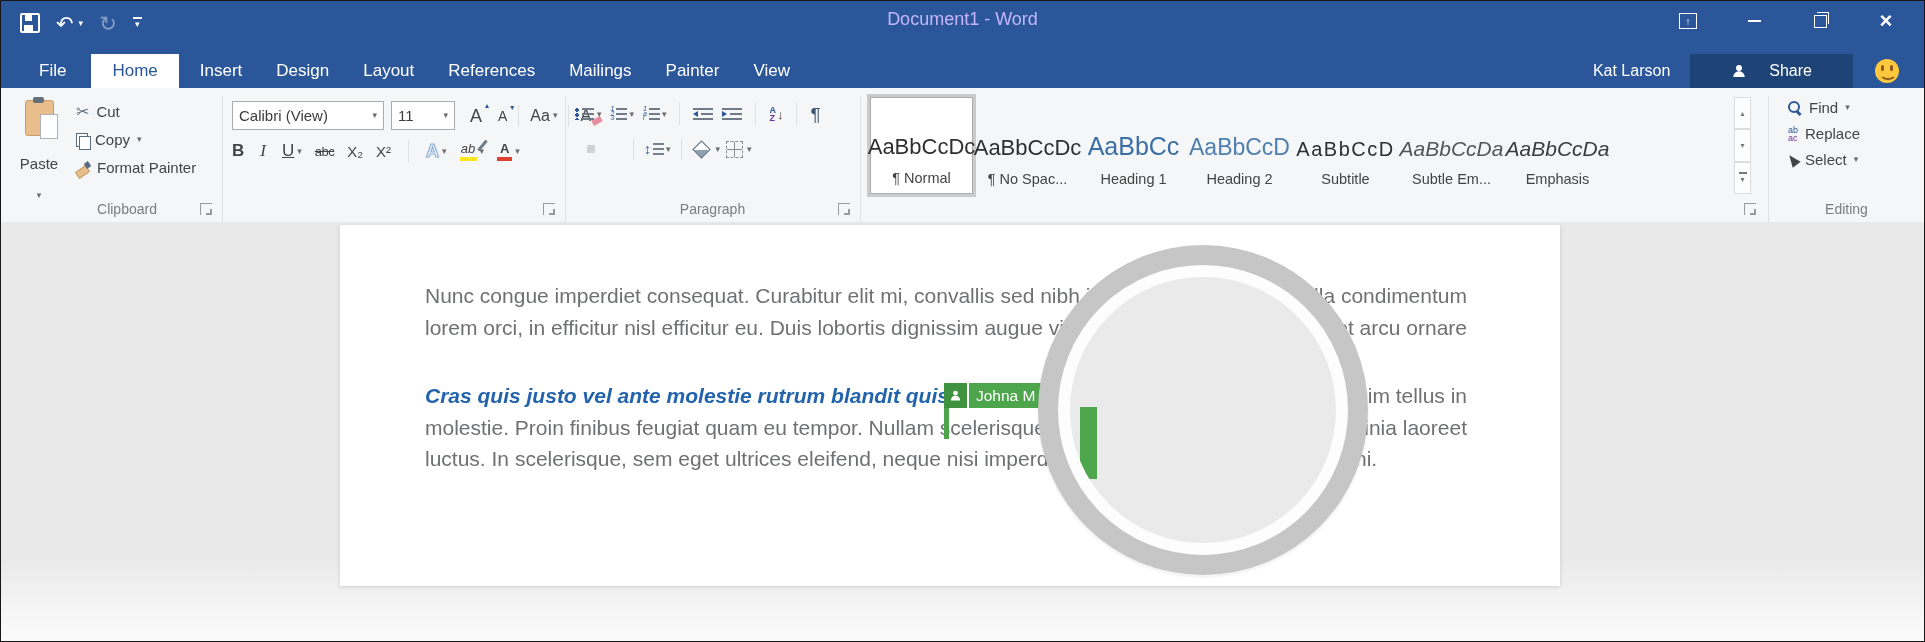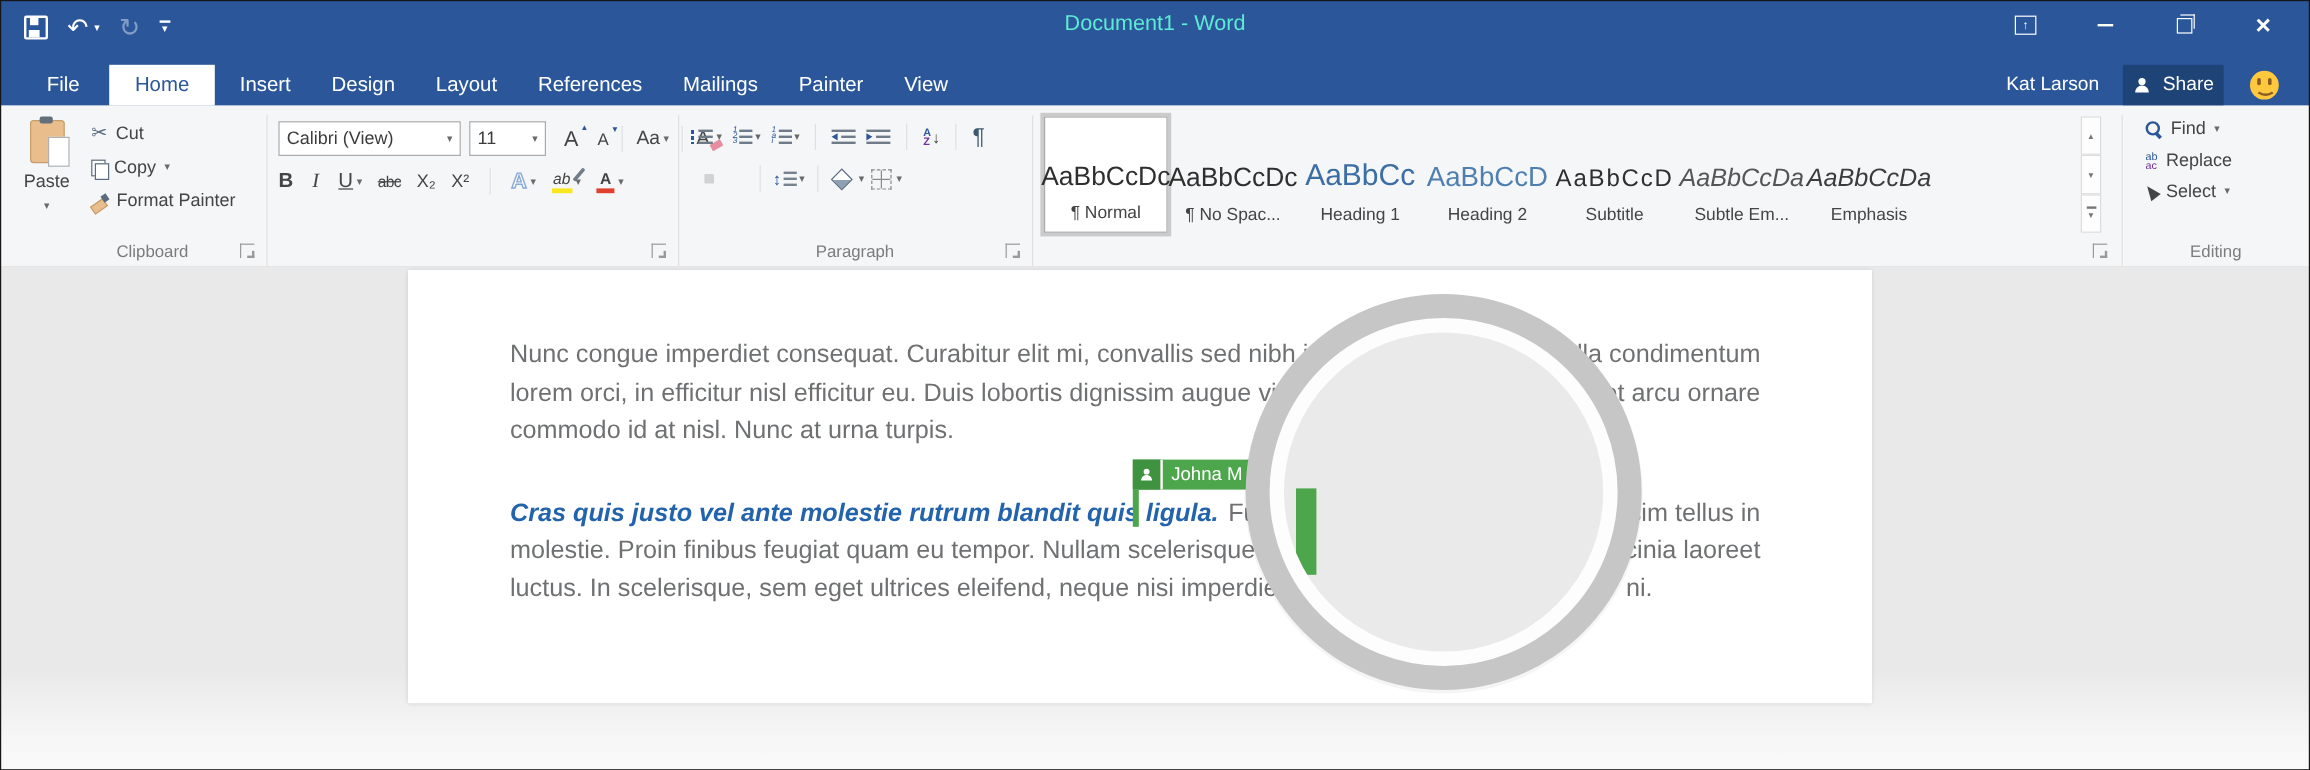--- a/index.html
+++ b/index.html
@@ -2,21 +2,21 @@
 <html><head>
 <meta charset="utf-8">
 <style>
   html,body{margin:0;padding:0}
   body{width:1925px;height:642px;position:relative;overflow:hidden;
        font-family:"Liberation Sans",sans-serif;background:#fff}
   .frame{position:absolute;inset:0;border:1px solid #161616;pointer-events:none;z-index:99}
 
   
   .titlebar{position:absolute;left:0;top:0;width:100%;height:88px;background:#2B579A;color:#fff}
-  .apptitle{position:absolute;top:9px;left:0;right:0;text-align:center;font-size:18px;color:#5eead4}
+  .apptitle{position:absolute;top:9px;left:0;right:0;text-align:center;font-size:18px;color:#c4b5fd}
   .qat{position:absolute;left:20px;top:8px;height:30px;display:flex;align-items:center;gap:16px}
   .ic-save{width:16px;height:16px;border:2px solid #fff;border-radius:2px;position:relative}
   .ic-save::before{content:"";position:absolute;left:3px;top:0;width:7px;height:6px;background:#fff}
   .ic-save::after{content:"";position:absolute;left:2px;bottom:0;width:9px;height:6px;background:#fff}
   .glyph{font-size:21px;line-height:1;color:#fff}
   .dim{opacity:.42}
   .caret{font-size:9px;color:#fff;line-height:1}
   .qat-cust{display:flex;flex-direction:column;align-items:center;gap:1px}
   .qat-cust i{display:block;width:9px;height:2px;background:#fff}
 
@@ -30,35 +30,35 @@
 
   .tabrow{position:absolute;left:0;bottom:0;width:100%;height:34px;display:flex;align-items:stretch;font-size:17px}
   .tab{display:flex;align-items:center;padding:0 17px;color:#fff;cursor:default}
   .tab.first{margin-left:22px}
   .tab.active{background:#fff;color:#2B579A;margin:0 4px 0 8px;padding:0 21px}
   .tellme{display:flex;align-items:center;gap:9px;margin-left:16px;color:#D9E2EF}
   .ic-bulb{width:11px;height:11px;border:2px solid #E6ECF4;border-radius:50%;position:relative}
   .ic-bulb::after{content:"";position:absolute;left:2.5px;bottom:-5px;width:3px;height:4px;background:#E6ECF4}
   .flexspacer{flex:1}
   .username{display:flex;align-items:center;color:#fff;font-size:16px;margin-right:20px}
-  .sharebtn{display:flex;align-items:center;gap:9px;background:#1E4377;padding:0 8px;color:#fff;font-size:16px}
+  .sharebtn{display:flex;align-items:center;gap:22px;background:#1E4377;padding:0 41px;color:#fff;font-size:16px}
   .sharebtn svg{width:16px;height:16px;fill:#fff}
   .smiley{width:24px;height:24px;border-radius:50%;background:#FFC83D;position:relative;align-self:center;margin:0 26px 0 22px}
   .smiley::before{content:"";position:absolute;left:6px;top:6px;width:3px;height:6px;background:#8a5b22;border-radius:2px;box-shadow:9px 0 0 #8a5b22}
   .smiley::after{content:"";position:absolute;left:4px;top:6px;width:14px;height:11px;border:2px solid transparent;border-bottom-color:#8a5b22;border-radius:50%}
 
   
   .ribbon{position:absolute;left:0;top:88px;width:100%;height:134px;background:#F5F6F7;border-bottom:1px solid #CFD0D2;color:#444}
   .vsep{position:absolute;top:8px;height:200px;width:1px;background:#DFE0E2}
   .grouplabel{position:absolute;bottom:5px;font-size:14px;color:#7C7C7C;text-align:center}
   .launcher{position:absolute;bottom:7px;width:11px;height:11px;border-left:1px solid #9a9a9a;border-top:1px solid #9a9a9a}
   .launcher::after{content:"";position:absolute;right:0;bottom:0;width:4px;height:4px;border-right:2px solid #9a9a9a;border-bottom:2px solid #9a9a9a}
 
   
-  .paste{position:absolute;left:8px;top:12px;width:62px;display:flex;flex-direction:column;align-items:center;gap:7px;font-size:15px;color:#444}
+  .paste{position:absolute;left:8px;top:12px;width:62px;display:flex;flex-direction:column;align-items:center;gap:19px;font-size:15px;color:#444}
   .ic-clipboard{width:27px;height:34px;background:#E9BE8C;border:1px solid #C79D6B;border-radius:3px;position:relative}
   .ic-clipboard::before{content:"";position:absolute;left:7px;top:-4px;width:11px;height:6px;background:#62707C;border-radius:2px}
   .ic-clipboard::after{content:"";position:absolute;right:-5px;bottom:-4px;width:16px;height:23px;background:#fff;border:1px solid #AEB2B5}
   .clip-actions{position:absolute;left:76px;top:15px;display:flex;flex-direction:column;gap:11px;font-size:15px}
   .clip-actions .row{display:flex;align-items:center;gap:7px;white-space:nowrap}
   .ic-cut{font-size:16px;color:#5B6B7F;line-height:1}
   .ic-pages{width:10px;height:12px;border:1px solid #5B6B7F;background:#fff;position:relative}
   .ic-pages::before{content:"";position:absolute;left:2px;top:2px;width:10px;height:12px;border:1px solid #5B6B7F;background:#fff}
   .ic-brush{width:14px;height:14px;position:relative}
   .ic-brush::before{content:"";position:absolute;left:0;top:7px;width:11px;height:6px;background:#E9BE8C;border:1px solid #C79D6B;transform:rotate(-35deg)}
@@ -442,23 +442,20 @@
 
 <div class="textblock">
   <div class="tl">
     <span class="lf">Nunc congue imperdiet consequat. Curabitur elit mi, convallis sed nibh in, fe</span>
     <span class="rf">a. Nulla condimentum</span>
   </div>
   <div class="tl">
     <span class="lf">lorem orci, in efficitur nisl efficitur eu. Duis lobortis dignissim augue vitae</span>
     <span class="rf">eget arcu ornare</span>
   </div>
-  <div class="tl">
-    <span class="lf">commodo id at nisl. Nunc at urna turpis.</span>
-  </div>
   <div class="tl p2">
     <span class="lf"><span class="lead">Cras quis justo vel ante molestie rutrum blandit quis ligula.</span><span>Fusce ac t</span></span>
     <span class="rf">gnissim tellus in</span>
   </div>
   <div class="tl">
     <span class="lf">molestie. Proin finibus feugiat quam eu tempor. Nullam scelerisque mo</span>
     <span class="rf">lacinia laoreet</span>
   </div>
   <div class="tl rel">
     <span class="lf">luctus. In scelerisque, sem eget ultrices eleifend, neque nisi imperdiet eni</span>

